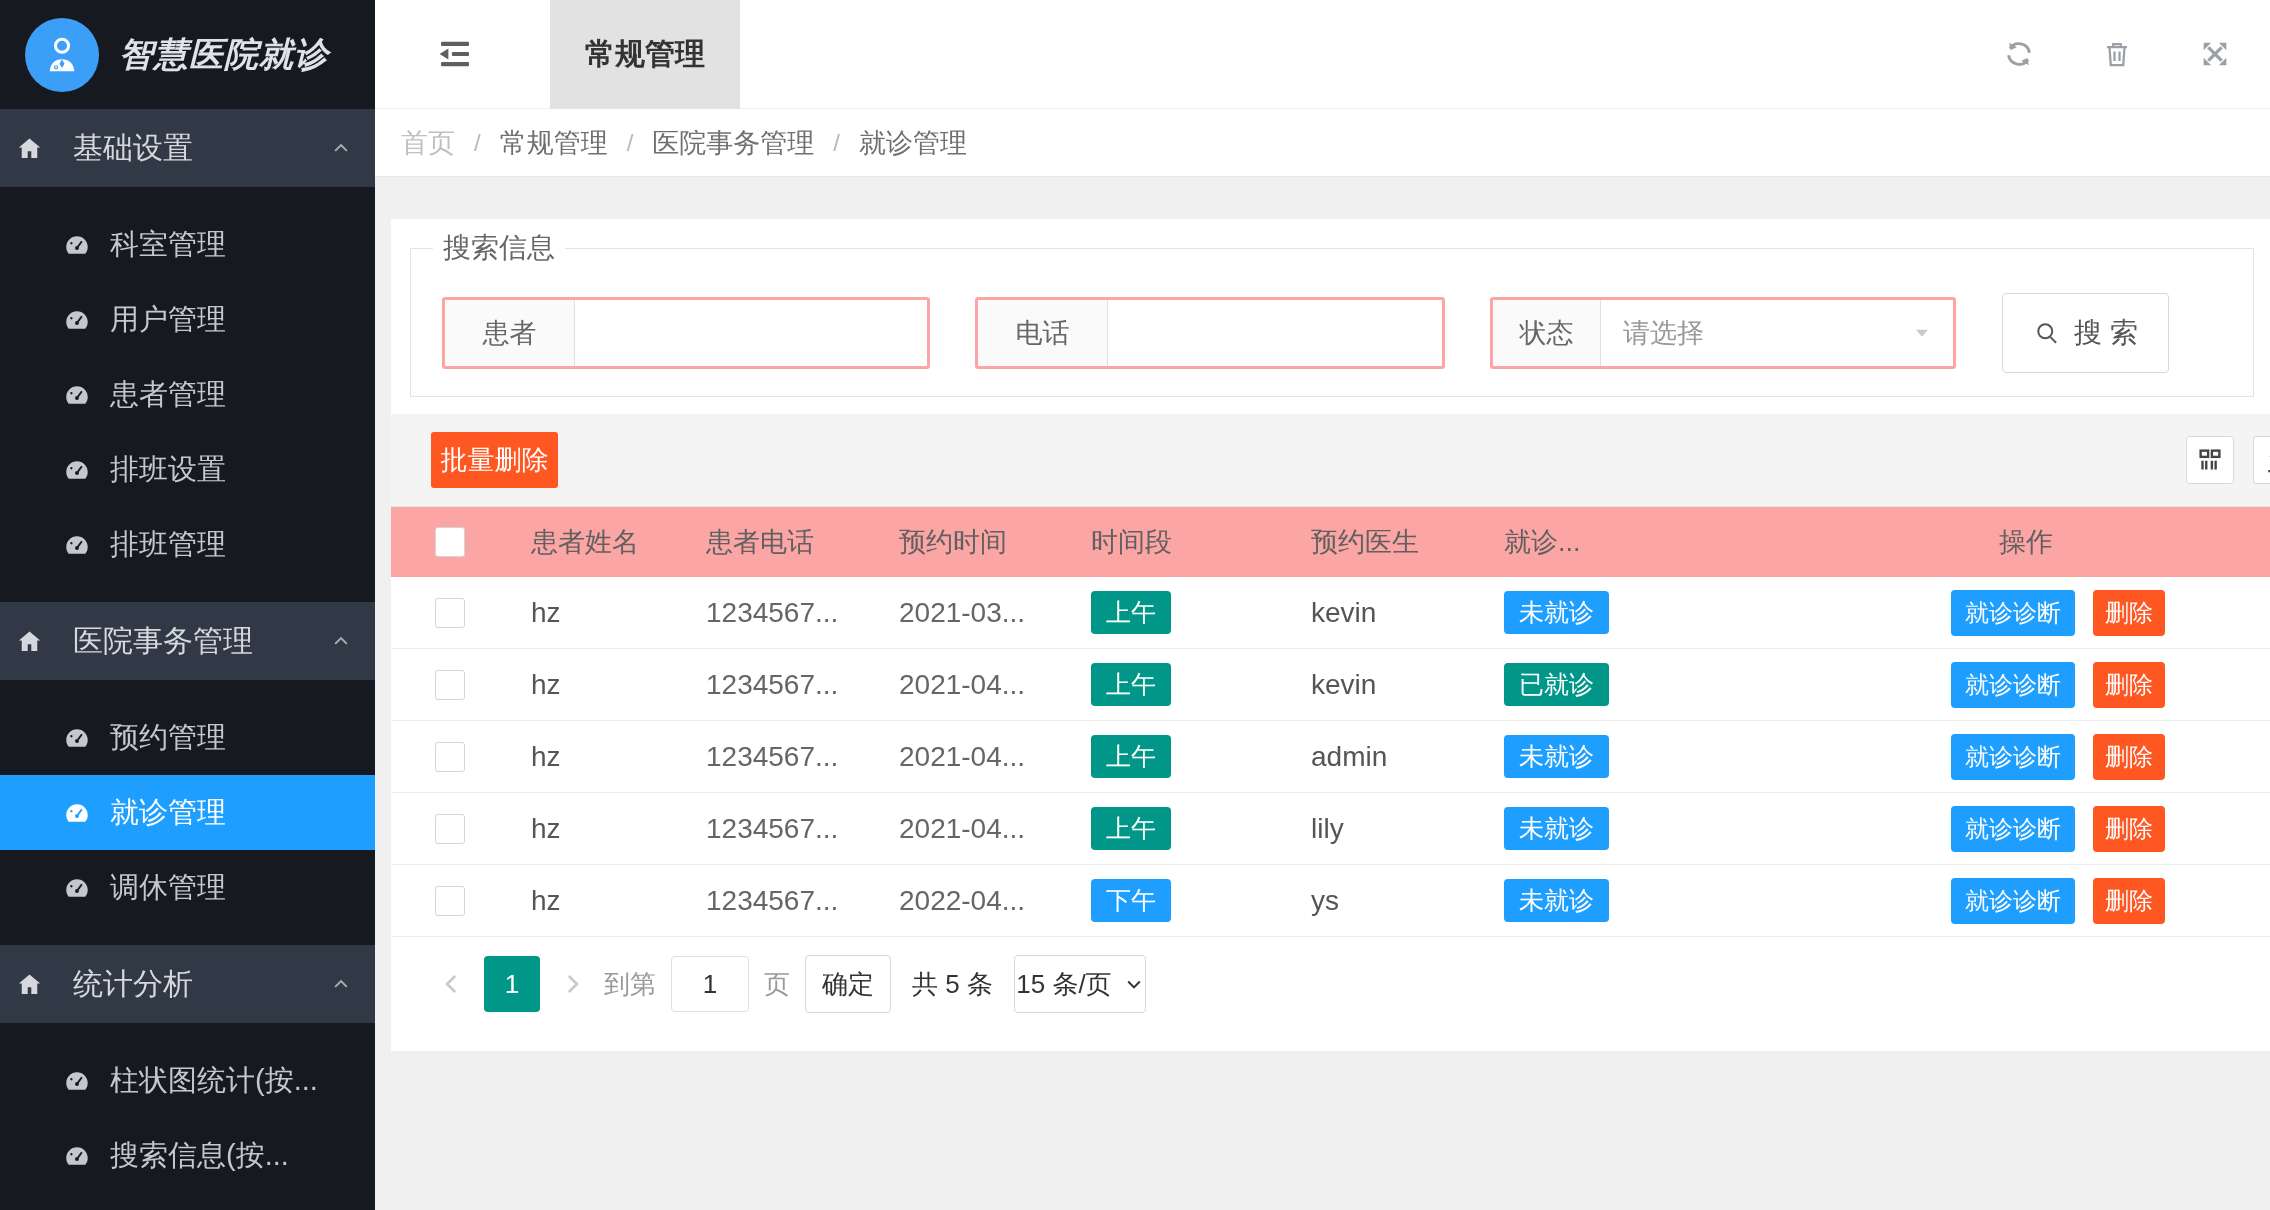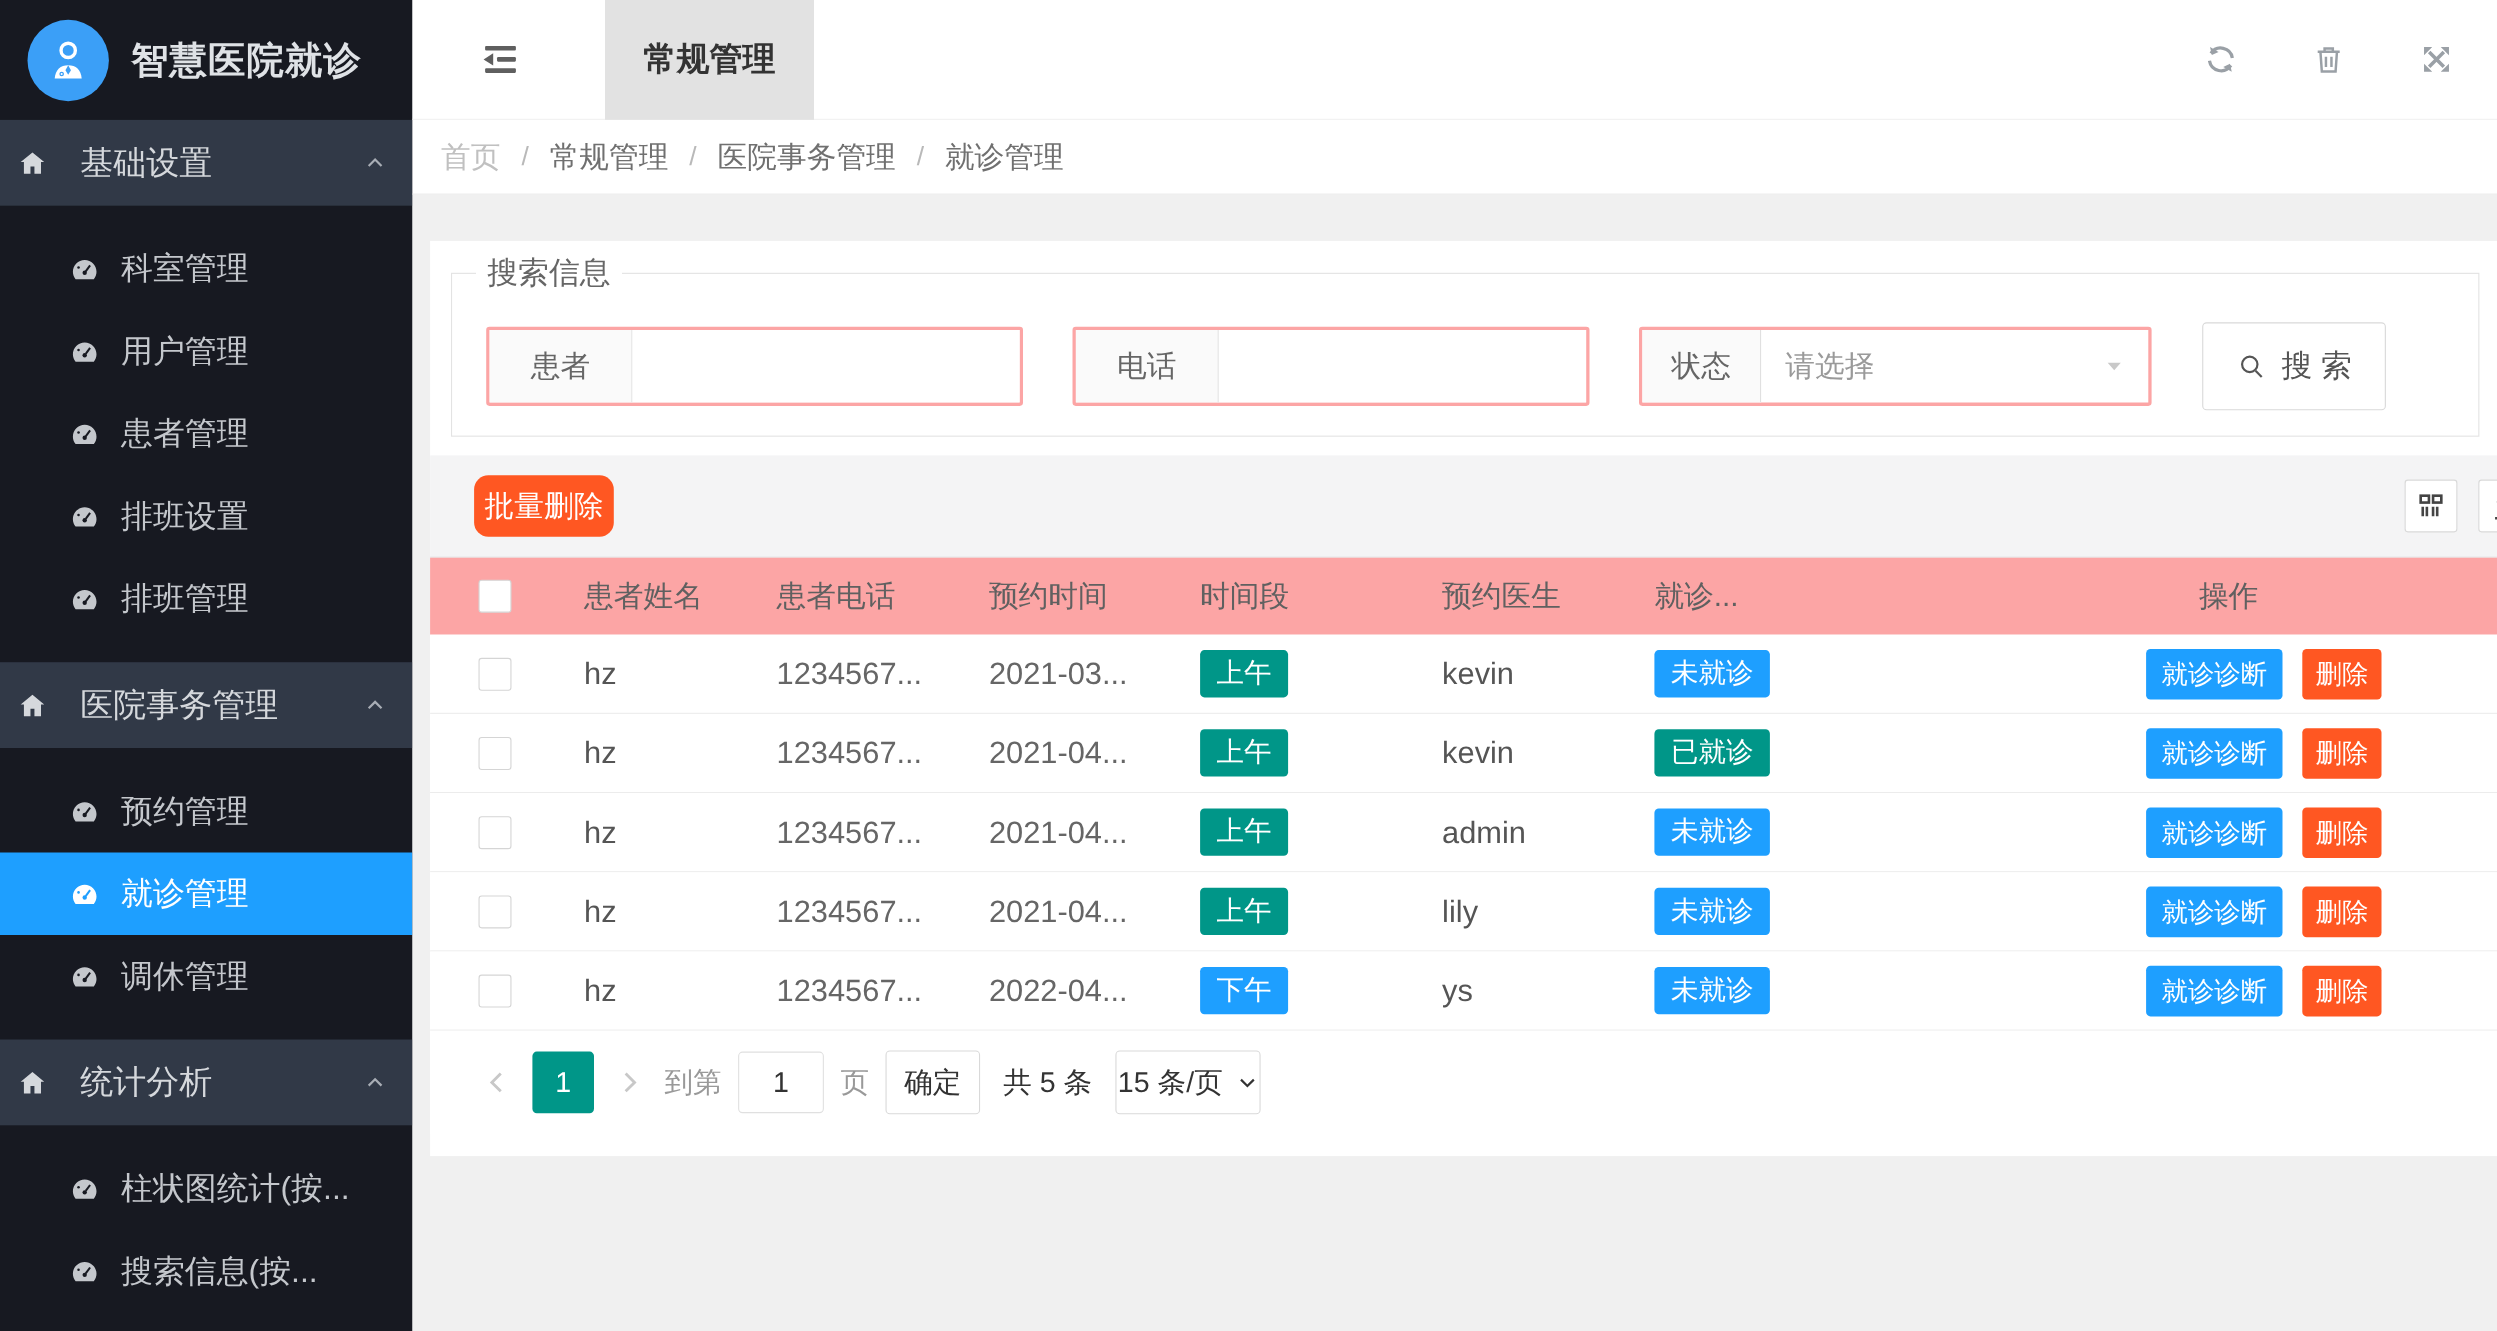--- a/index.html
+++ b/index.html
@@ -2,21 +2,21 @@
 <html><head>
 <meta charset="utf-8">
 <style>
   * { margin:0; padding:0; box-sizing:border-box; }
   html,body { width:2270px; height:1210px; }
   body { font-family:"Liberation Sans","DejaVu Sans",sans-serif; }
   .page { width:2270px; height:1210px; display:flex; overflow:hidden; background:#f0f0f0; }
 
   
   .sidebar { width:375px; flex:0 0 375px; background:#171921; display:flex; flex-direction:column; overflow:hidden; }
-  .logo { height:109px; flex:0 0 109px; display:flex; align-items:center; padding-left:25px; gap:20px; }
+  .logo { height:109px; flex:0 0 109px; display:flex; align-items:center; padding-left:25px; gap:20px;font-style:italic; }
   .logo-avatar { width:74px; height:74px; border-radius:50%; background:#3b9ff7; display:flex; align-items:center; justify-content:center; }
   .logo-title { font-size:34px; font-weight:bold; color:#dfe2e6; letter-spacing:1px; }
   .side-section { height:78px; flex:0 0 78px; background:#313947; display:flex; align-items:center; padding:0 24px 0 16px; gap:30px; font-size:30px; color:#d5d8dc; cursor:pointer; }
   .side-section .chev { margin-left:auto; color:#a8adb5; display:flex; }
   .side-group { padding:20px 0; }
   .side-item { height:75px; display:flex; align-items:center; padding-left:63px; gap:19px; font-size:29px; color:#c4c7cc; cursor:pointer; --hole:#171921; }
   .side-item.active { background:#1E9FFF; color:#fff; --hole:#1E9FFF; }
   .side-item .ic, .side-section .ic { display:flex; }
   .bottom-strip { margin-top:auto; height:13px; background:#313947; }
 
@@ -45,21 +45,21 @@
   .igroup input { border:none; outline:none; font-size:27px; padding:0 18px; }
   .w-lab { width:130px; } .w-lab-s { width:108px; }
   .w-inp { width:352px; } .w-inp2 { width:334px; }
   .sel { width:352px; display:flex; align-items:center; padding:0 22px; font-size:27px; color:#9a9a9a; cursor:pointer; position:relative; }
   .sel .caret { position:absolute; right:20px; color:#c9c9c9; display:flex; }
   .gap { margin-left:45px; }
   .search-btn { margin-left:46px; width:167px; height:80px; border:1px solid #d9d9d9; border-radius:4px; background:#fff; display:flex; align-items:center; justify-content:center; gap:13px; font-size:28px; color:#555; cursor:pointer; }
 
   
   .toolbar { margin-top:17px; height:93px; background:#f4f4f5; border-bottom:1px solid #e4e4e4; display:flex; align-items:center; padding-left:40px; }
-  .batch-btn { width:127px; height:56px; background:#FF5722; color:#fff; font-size:27px; border:none; border-radius:13px; cursor:pointer; }
+  .batch-btn { width:127px; height:56px; background:#FF5722; color:#fff; font-size:27px; border:none; border-radius:3px; cursor:pointer; }
   .tool-icons { margin-left:auto; margin-right:-31px; display:flex; gap:19px; }
   .icon-btn { width:48px; height:48px; background:#fff; border:1px solid #d9d9d9; border-radius:3px; display:flex; align-items:center; justify-content:center; color:#444; cursor:pointer; }
 
   
   .grid { display:grid; grid-template-columns:140px 175px 193px 192px 220px 193px 447px 1fr; align-items:center; }
   .thead { height:70px; background:#fca5a5; font-size:27px; color:#606060; }
   .c0 { padding-left:44px; }
   .thead .c7 { padding-left:48px; }
   .checkbox { width:30px; height:30px; border:1px solid #d5d5d5; border-radius:3px; background:#fff; cursor:pointer; }
   .trow { height:72px; background:#fff; border-bottom:1px solid #ececec; font-size:28px; color:#555; }

